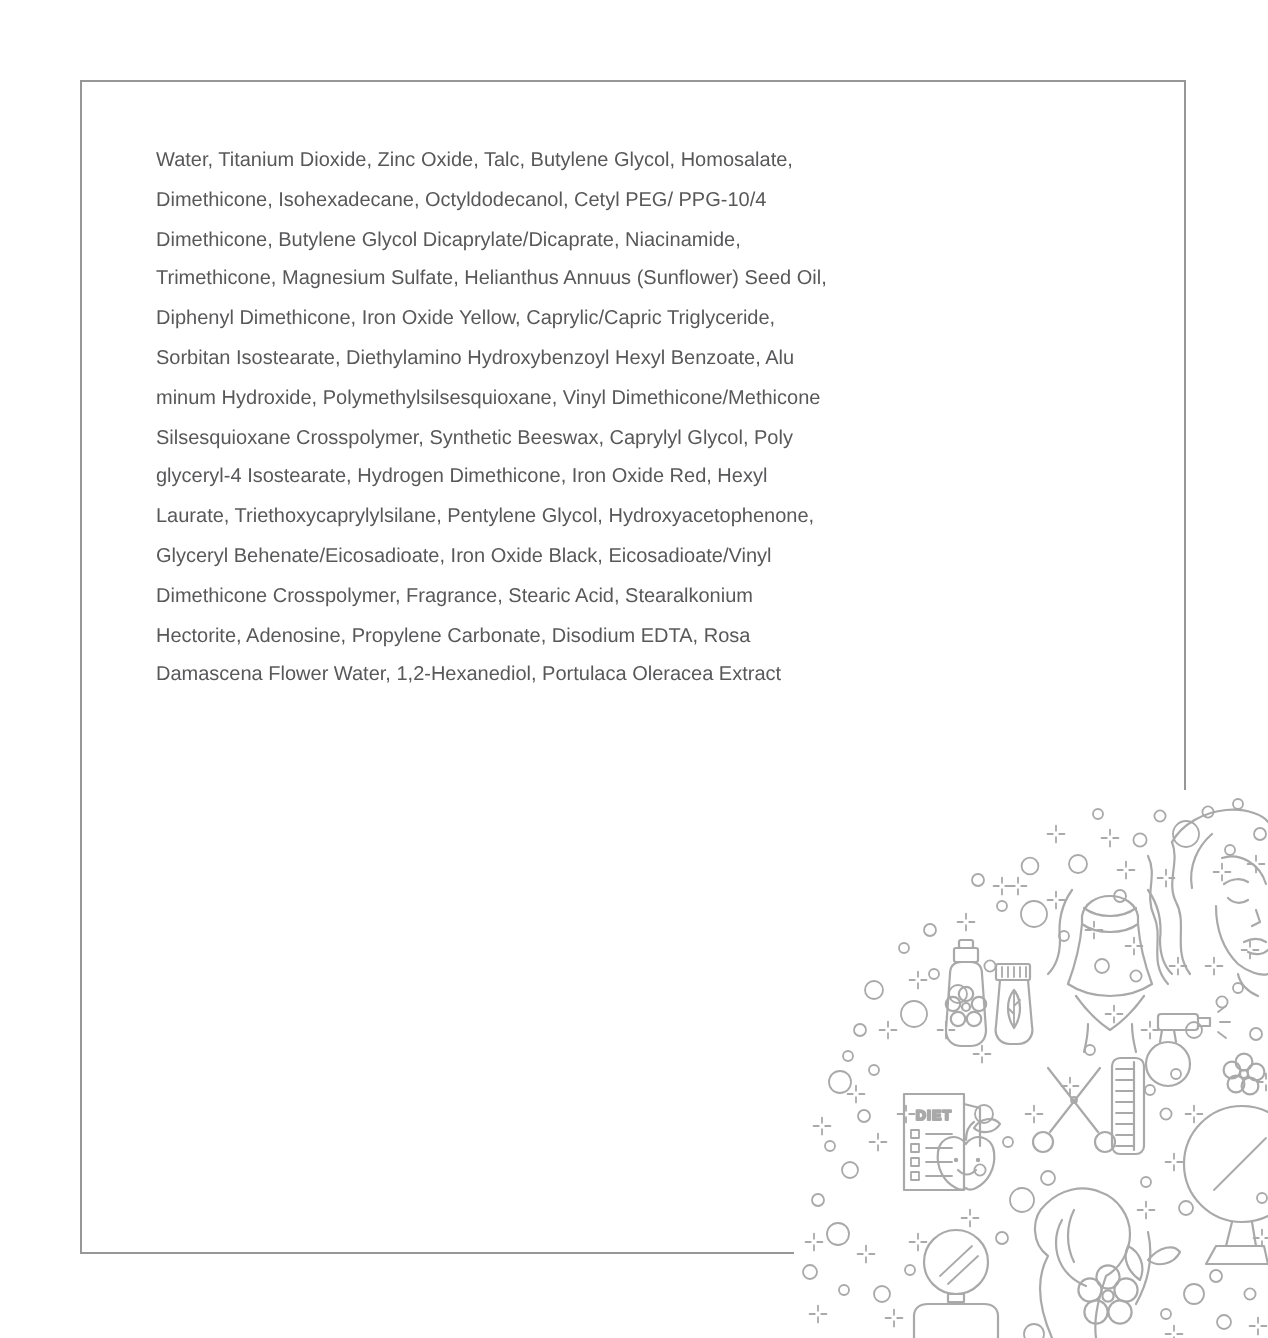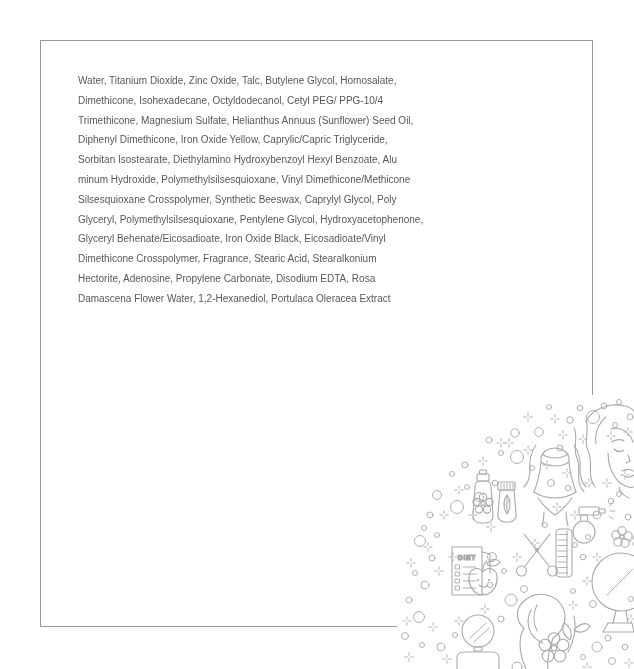--- a/index.html
+++ b/index.html
@@ -40,26 +40,28 @@
     fill:currentColor;text-anchor:middle;
   }
 </style>
 </head>
 <body>
 
 <div class="card">
   <div class="ingredients">
     <div class="line">Water, Titanium Dioxide, Zinc Oxide, Talc, Butylene Glycol, Homosalate,</div>
     <div class="line">Dimethicone, Isohexadecane, Octyldodecanol, Cetyl PEG/ PPG-10/4</div>
+    <div class="line">Dimethicone, Butylene Glycol Dicaprylate/Dicaprate, Niacinamide,</div>
     <div class="line">Trimethicone, Magnesium Sulfate, Helianthus Annuus (Sunflower) Seed Oil,</div>
     <div class="line">Diphenyl Dimethicone, Iron Oxide Yellow, Caprylic/Capric Triglyceride,</div>
     <div class="line">Sorbitan Isostearate, Diethylamino Hydroxybenzoyl Hexyl Benzoate, Alu</div>
     <div class="line">minum Hydroxide, Polymethylsilsesquioxane, Vinyl Dimethicone/Methicone</div>
     <div class="line">Silsesquioxane Crosspolymer, Synthetic Beeswax, Caprylyl Glycol, Poly</div>
-    <div class="line">Glyceryl, Polymethylsilsesquioxane, Pentylene Glycol, Hydroxyacetophenone,</div>
+    <div class="line">glyceryl-4 Isostearate, Hydrogen Dimethicone, Iron Oxide Red, Hexyl</div>
+    <div class="line">Laurate, Triethoxycaprylylsilane, Pentylene Glycol, Hydroxyacetophenone,</div>
     <div class="line">Glyceryl Behenate/Eicosadioate, Iron Oxide Black, Eicosadioate/Vinyl</div>
     <div class="line">Dimethicone Crosspolymer, Fragrance, Stearic Acid, Stearalkonium</div>
     <div class="line">Hectorite, Adenosine, Propylene Carbonate, Disodium EDTA, Rosa</div>
     <div class="line">Damascena Flower Water, 1,2-Hexanediol, Portulaca Oleracea Extract</div>
   </div>
 </div>
 
 <div class="illustration">
 <svg width="237" height="274" viewBox="0 0 237 274" xmlns="http://www.w3.org/2000/svg">
   <defs>

